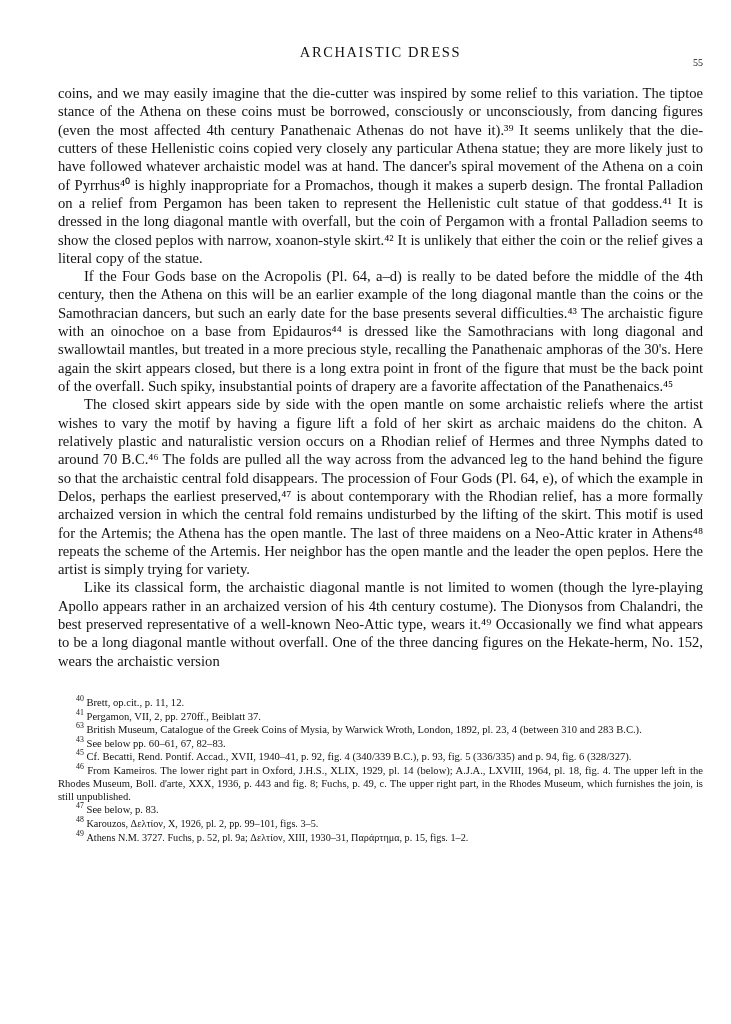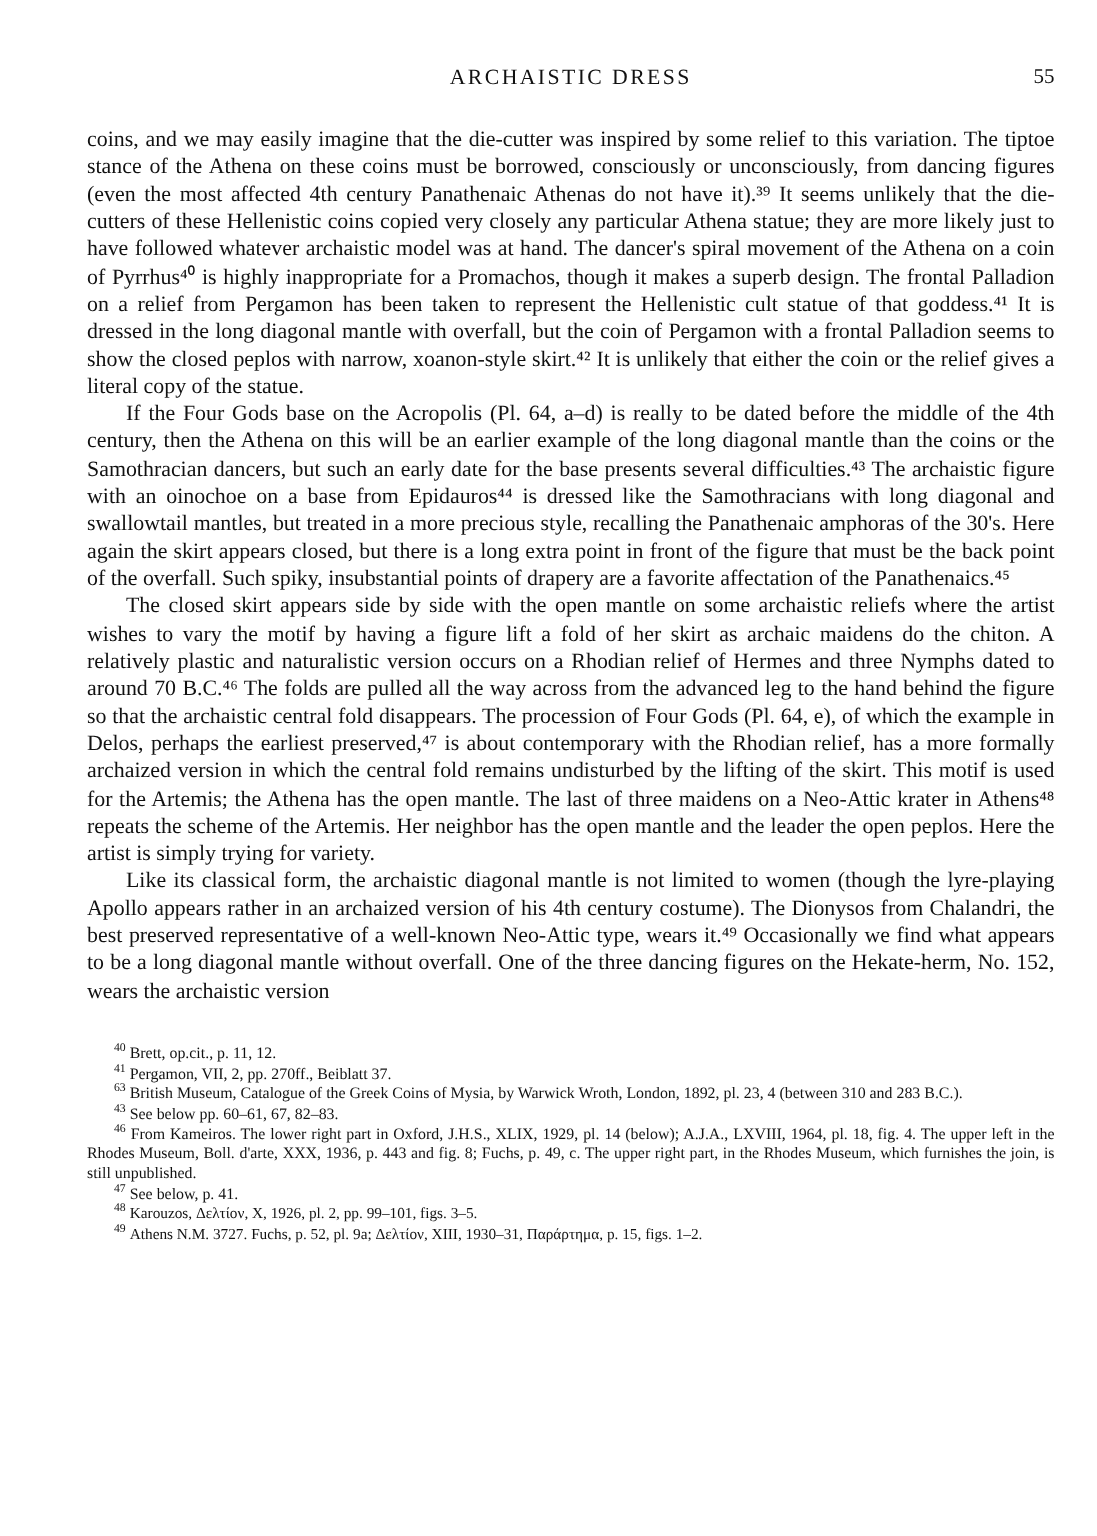--- a/index.html
+++ b/index.html
@@ -33,22 +33,22 @@
   .header-title {
     font-size: 14.5px;
     letter-spacing: 1.6px;
     font-variant: small-caps;
     text-transform: uppercase;
     font-weight: normal;
   }
   .page-number {
     position: absolute;
     right: 0;
-    top: 0;
-    font-size: 14px;
+    top: 13px;
+    font-size: 10px;
   }
   .body-text p {
     margin: 0;
     text-indent: 26px;
     text-align: justify;
     font-size: 14.6px;
     line-height: 1.255;
     hyphens: none;
   }
   .body-text p.first {
@@ -92,19 +92,20 @@
     <p>If the Four Gods base on the Acropolis (Pl. 64, a–d) is really to be dated before the middle of the 4th century, then the Athena on this will be an earlier example of the long diagonal mantle than the coins or the Samothracian dancers, but such an early date for the base presents several difficulties.⁴³ The archaistic figure with an oinochoe on a base from Epidauros⁴⁴ is dressed like the Samothracians with long diagonal and swallowtail mantles, but treated in a more precious style, recalling the Panathenaic amphoras of the 30's. Here again the skirt appears closed, but there is a long extra point in front of the figure that must be the back point of the overfall. Such spiky, insubstantial points of drapery are a favorite affectation of the Panathenaics.⁴⁵</p>
     <p>The closed skirt appears side by side with the open mantle on some archaistic reliefs where the artist wishes to vary the motif by having a figure lift a fold of her skirt as archaic maidens do the chiton. A relatively plastic and naturalistic version occurs on a Rhodian relief of Hermes and three Nymphs dated to around 70 B.C.⁴⁶ The folds are pulled all the way across from the advanced leg to the hand behind the figure so that the archaistic central fold disappears. The procession of Four Gods (Pl. 64, e), of which the example in Delos, perhaps the earliest preserved,⁴⁷ is about contemporary with the Rhodian relief, has a more formally archaized version in which the central fold remains undisturbed by the lifting of the skirt. This motif is used for the Artemis; the Athena has the open mantle. The last of three maidens on a Neo-Attic krater in Athens⁴⁸ repeats the scheme of the Artemis. Her neighbor has the open mantle and the leader the open peplos. Here the artist is simply trying for variety.</p>
     <p>Like its classical form, the archaistic diagonal mantle is not limited to women (though the lyre-playing Apollo appears rather in an archaized version of his 4th century costume). The Dionysos from Chalandri, the best preserved representative of a well-known Neo-Attic type, wears it.⁴⁹ Occasionally we find what appears to be a long diagonal mantle without overfall. One of the three dancing figures on the Hekate-herm, No. 152, wears the archaistic version</p>
   </div>
 
   <div class="footnotes">
     <p class="fn"><sup>40</sup> <span>Brett, op.cit., p. 11, 12.</span></p>
     <p class="fn"><sup>41</sup> <span>Pergamon, VII, 2, pp. 270ff., Beiblatt 37.</span></p>
     <p class="fn"><sup>63</sup> <span>British Museum, Catalogue of the Greek Coins of Mysia, by Warwick Wroth, London, 1892, pl. 23, 4 (between 310 and 283 B.C.).</span></p>
     <p class="fn"><sup>43</sup> <span>See below pp. 60–61, 67, 82–83.</span></p>
+    <p class="fn"><sup>45</sup> <span>Cf. Becatti, Rend. Pontif. Accad., XVII, 1940–41, p. 92, fig. 4 (340/339 B.C.), p. 93, fig. 5 (336/335) and p. 94, fig. 6 (328/327).</span></p>
     <p class="fn"><sup>46</sup> <span>From Kameiros. The lower right part in Oxford, J.H.S., XLIX, 1929, pl. 14 (below); A.J.A., LXVIII, 1964, pl. 18, fig. 4. The upper left in the Rhodes Museum, Boll. d'arte, XXX, 1936, p. 443 and fig. 8; Fuchs, p. 49, c. The upper right part, in the Rhodes Museum, which furnishes the join, is still unpublished.</span></p>
-    <p class="fn"><sup>47</sup> <span>See below, p. 41.</span></p>
+    <p class="fn"><sup>47</sup> <span>See below, p. 83.</span></p>
     <p class="fn"><sup>48</sup> <span class="greek">Karouzos, Δελτίον, X, 1926, pl. 2, pp. 99–101, figs. 3–5.</span></p>
     <p class="fn"><sup>49</sup> <span class="greek">Athens N.M. 3727. Fuchs, p. 52, pl. 9a; Δελτίον, XIII, 1930–31, Παράρτημα, p. 15, figs. 1–2.</span></p>
   </div>
 
 </div>
 
 </body></html>

